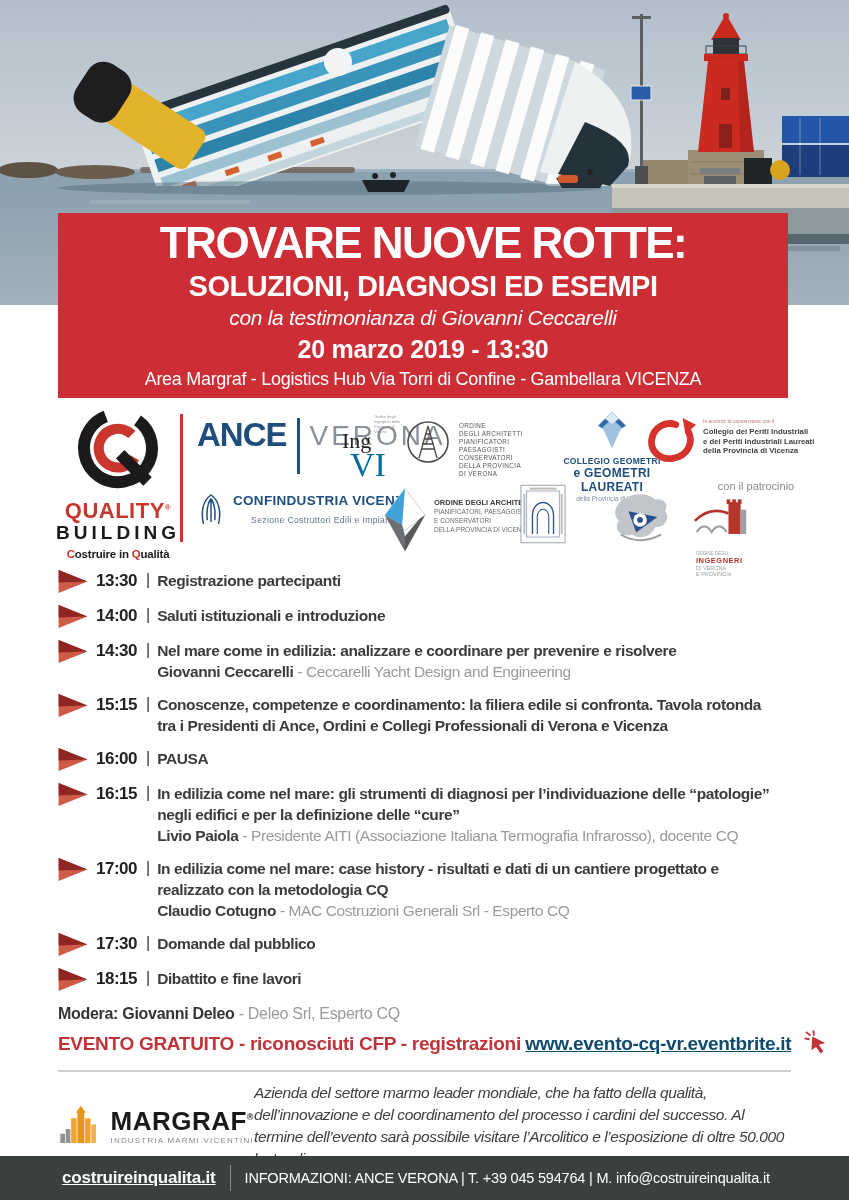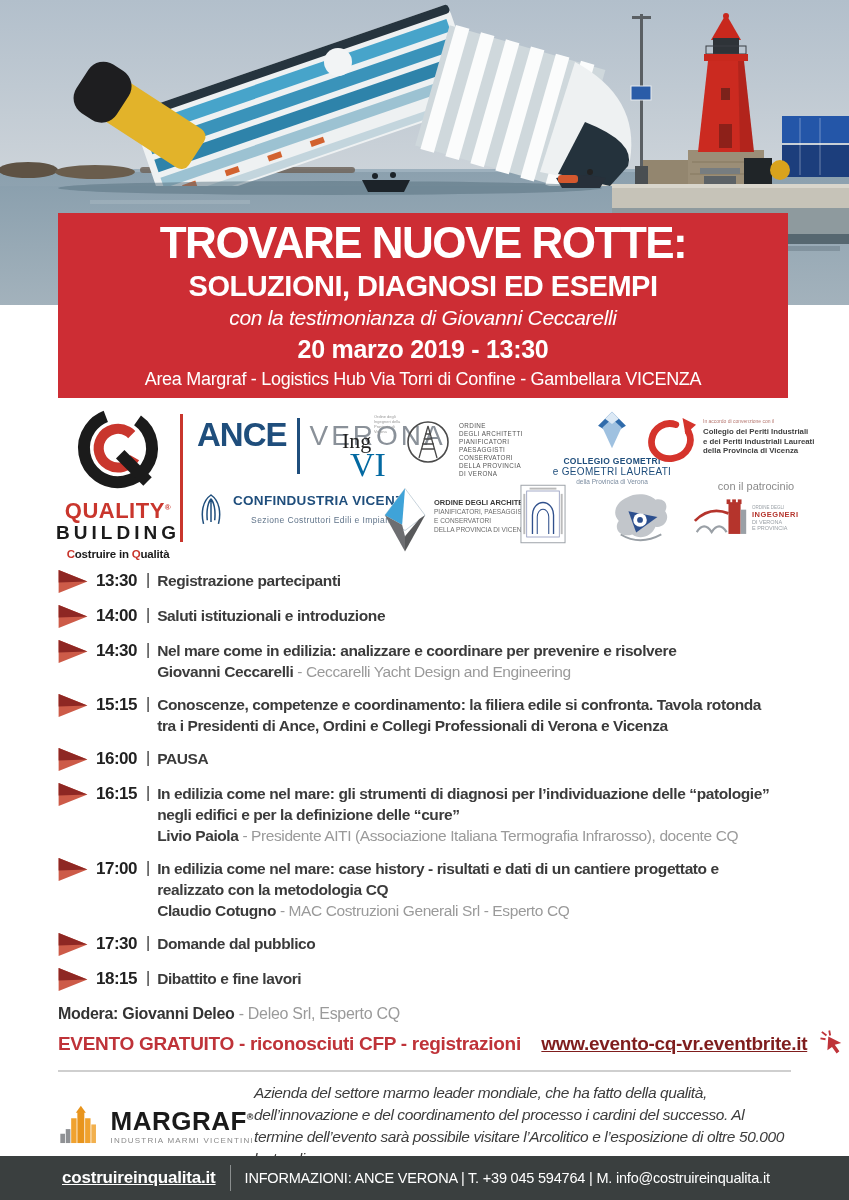--- a/index.html
+++ b/index.html
@@ -31,39 +31,39 @@
   .ance-bar{width:3px;height:56px;background:#1f4e7c;margin:0 10px;}
   .ance-region{font-size:28px;color:#8a9199;letter-spacing:3px;line-height:1;margin-top:4px;}
   .ingvi{left:340px;top:12px;width:60px;height:62px;}
   .ingvi-cap{position:absolute;right:-4px;top:0;font-size:4px;line-height:5px;color:#999;text-align:left;width:30px;}
   .ingvi-ing{position:absolute;left:2px;top:14px;font-family:"Liberation Serif",serif;font-size:22px;color:#222;}
   .ingvi-vi{position:absolute;left:10px;top:32px;font-family:"Liberation Serif",serif;font-size:34px;color:#0369a1;}
   .archvr{left:406px;top:18px;display:flex;}
   .archvr-text{margin-left:9px;font-size:6.3px;line-height:8px;color:#555;letter-spacing:0.4px;margin-top:2px;}
   .geomvr{left:552px;top:8px;width:120px;text-align:center;}
   .geomvr-l1{font-size:8.5px;font-weight:700;color:#1f4e7c;letter-spacing:0.3px;margin-top:2px;}
-  .geomvr-l2{font-size:10px;font-weight:400;color:#1f4e7c;letter-spacing:0.3px;}
+  .geomvr-l2{font-size:12px;font-weight:700;color:#1f4e7c;letter-spacing:0.3px;}
   .geomvr-l3{font-size:6.5px;color:#7b8ca0;margin-top:1px;}
   .periti{left:646px;top:14px;display:flex;}
   .periti-text{margin-left:7px;width:148px;margin-top:2px;}
   .periti-small{font-size:5px;color:#b5766f;margin-bottom:3px;}
   .periti-main{font-size:7.8px;line-height:9.5px;font-weight:700;color:#3f3f3f;}
   .confind{left:197px;top:88px;display:flex;align-items:center;}
   .confind-col{margin-left:8px;}
   .confind-name{font-size:13.5px;font-weight:700;color:#1f4e7c;letter-spacing:0.3px;}
   .confind-sub{font-size:8.5px;color:#5f7389;margin-top:7px;text-align:center;letter-spacing:0.4px;}
   .archvi{left:383px;top:84px;display:flex;}
   .archvi-text{margin-left:7px;margin-top:12px;}
   .archvi-l1{font-size:7.5px;font-weight:700;color:#3a3a3a;line-height:9px;}
   .archvi-l{font-size:6.5px;color:#6b6b6b;line-height:9px;}
   .stamp{left:520px;top:82px;}
   .provmap{left:606px;top:88px;}
   .patro{left:693px;top:78px;width:126px;}
   .patro-label{font-size:11px;color:#8a8a8a;text-align:center;}
-  .patro-row{display:flex;margin-top:4px;}
+  .patro-row{display:flex;margin-top:4px;flex-direction:column;}
   .patro-text{margin-left:3px;margin-top:9px;}
   .patro-t1{font-size:4.5px;color:#9aa0a6;}
   .patro-t2{font-size:7.5px;font-weight:700;color:#b5342c;letter-spacing:0.5px;}
   .patro-t3{font-size:5.5px;color:#9aa0a6;}
   
   .agenda{position:absolute;left:58px;top:570px;width:736px;}
   .row{display:flex;margin-bottom:12px;}
   .arrow{width:30px;height:23px;flex:none;}
   .time{flex:none;width:50px;margin-left:8px;font-size:17px;font-weight:700;color:#222;letter-spacing:-0.5px;line-height:21px;}
   .sep{flex:none;margin:0 7px 0 0;color:#333;font-size:16px;line-height:20px;font-weight:400;}
@@ -71,21 +71,21 @@
   .atitle{font-size:15.5px;font-weight:700;color:#3b3b3b;letter-spacing:-0.4px;line-height:21px;}
   .speaker{font-size:15.5px;letter-spacing:-0.4px;line-height:21px;}
   .sname{font-weight:700;color:#3b3b3b;}
   .sdesc{color:#9a9a9a;}
   .moderator{margin-top:8px;font-size:16px;letter-spacing:-0.3px;line-height:21px;}
   .mod-name{font-weight:700;color:#333;}
   .mod-desc{color:#9a9a9a;}
   
   .registration{position:absolute;left:58px;top:1030px;width:733px;text-align:center;white-space:nowrap;}
   .reg-text{color:#bf3339;font-weight:700;font-size:19px;letter-spacing:-0.3px;}
-  .reg-link{color:#7f1d1d;font-weight:700;font-size:19px;text-decoration:underline;letter-spacing:-0.3px;cursor:pointer;margin-left:16px;}
+  .reg-link{color:#0c4a6e;font-weight:700;font-size:19px;text-decoration:underline;letter-spacing:-0.3px;cursor:pointer;}
   .reg-cursor{display:inline-block;vertical-align:-4px;margin-left:8px;}
   .hr{position:absolute;left:58px;top:1070px;width:733px;height:2px;background:#cfcfcf;}
   
   .margraf{position:absolute;left:58px;top:1082px;width:733px;display:flex;align-items:center;}
   .m-logo{width:196px;flex:none;display:flex;align-items:center;}
   .m-words{margin-left:6px;}
   .m-name{font-size:26px;font-weight:700;color:#1a1a1a;letter-spacing:0.5px;line-height:1;}
   .m-name sup{font-size:9px;}
   .m-sub{font-size:8px;color:#8a8a8a;letter-spacing:1.2px;margin-top:2px;}
   .m-desc{font-style:italic;font-size:15.5px;color:#3d3d3d;letter-spacing:-0.4px;line-height:22px;width:537px;}

